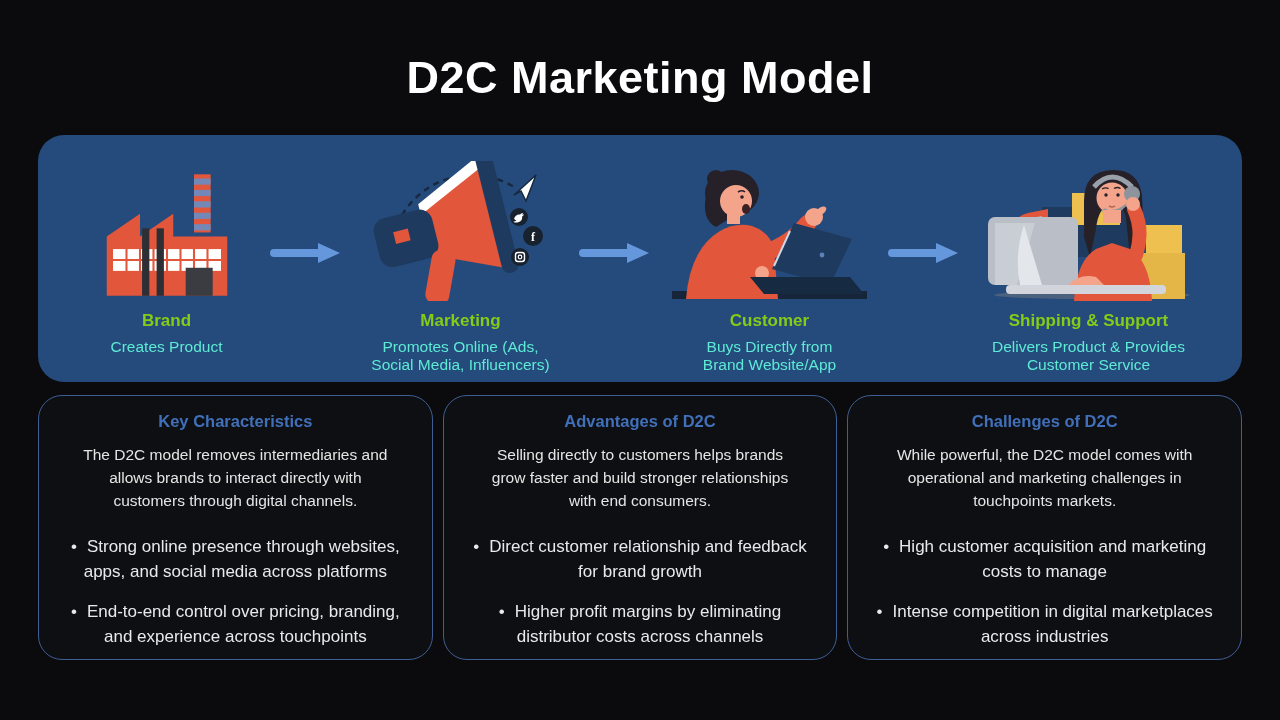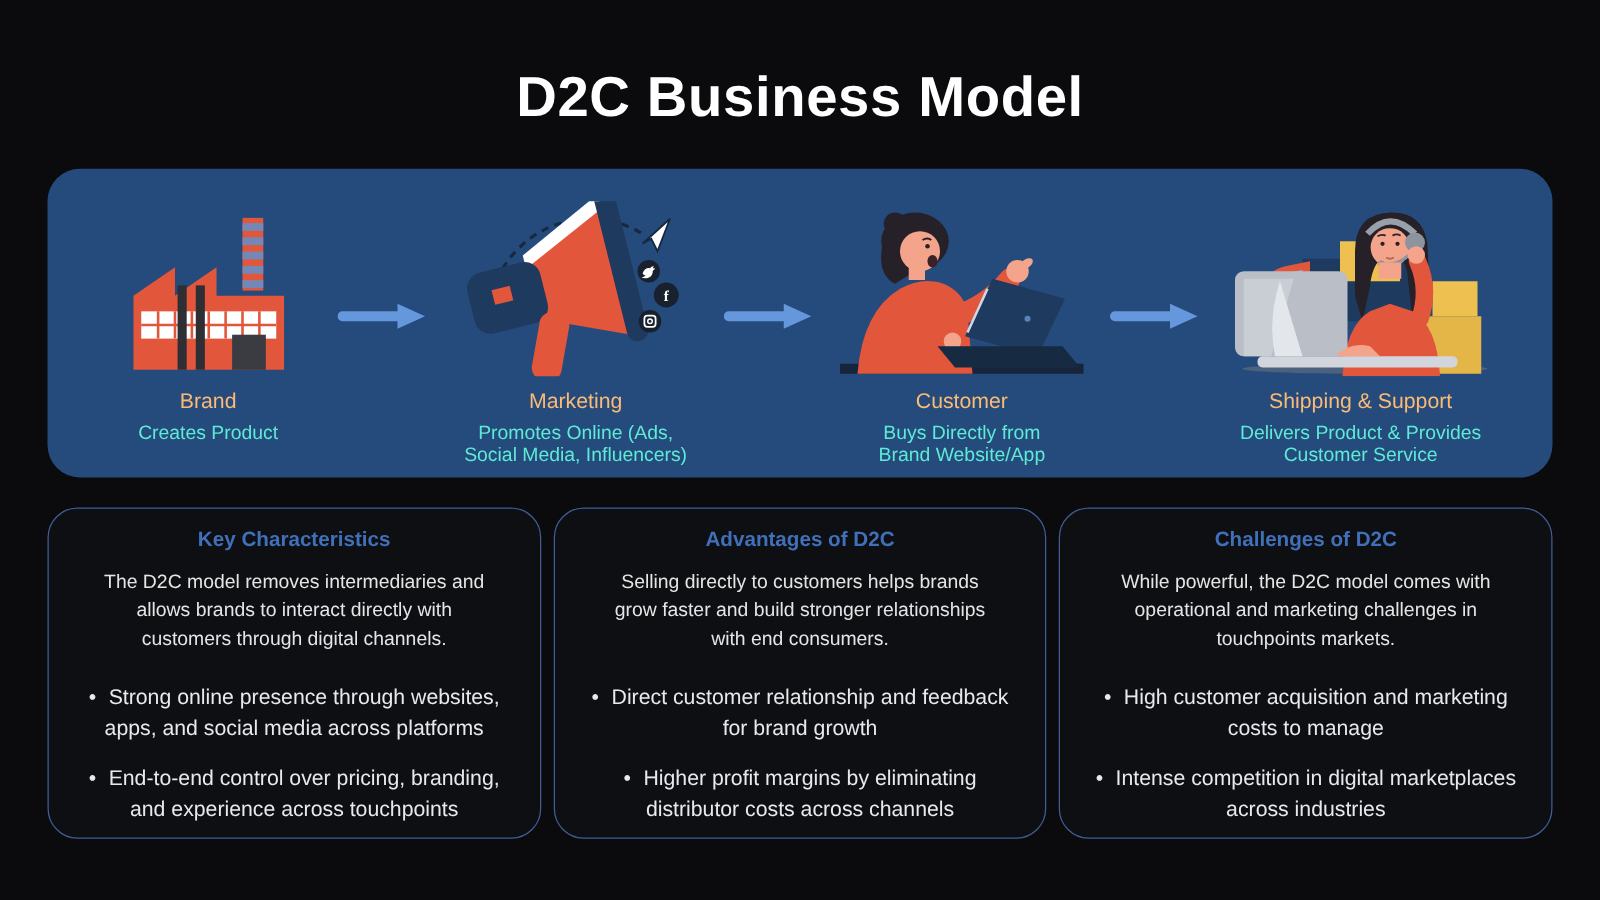--- a/index.html
+++ b/index.html
@@ -38,39 +38,39 @@
     text-align:center;
   }
   .step-illustration {
     height:148px;
     display:flex;
     align-items:flex-end;
     justify-content:center;
   }
   .step-title {
     font-size:17px;
-    font-weight:400;
+    font-weight:700;
     margin-top:10px;
-    color:#fdba74;
+    color:#84cc16;
   }
   .step-caption {
     font-size:15.5px;
     margin-top:7px;
     line-height:1.18;
     color:#5eead4;
     white-space:pre-line;
   }
   .flow-arrow {
     margin-top:88px;
     flex:0 0 72px;
   }
   
   .cards-row {
     position:absolute;
-    left:38px; top:406px;
+    left:38px; top:395px;
     width:1204px;
     display:flex;
     gap:10px;
   }
   .info-card {
     flex:1 1 0;
     height:265px;
     background:#0e0f12;
     border:1px solid #3e5e95;
     border-radius:24px;
@@ -95,21 +95,21 @@
     line-height:1.48;
     color:#e8e9eb;
     margin-bottom:15px;
   }
   .bullet-dot { display:inline; margin-right:10px; }
   .bullet-text { display:inline; white-space:pre-line; }
 </style>
 </head>
 <body>
 
-<h1 class="slide-title">D2C Business Model</h1>
+<h1 class="slide-title">D2C Marketing Model</h1>
 
 <div class="flow-banner">
 
   <div class="flow-step" style="width:205px">
     <div class="step-illustration">
       <svg width="150" height="135" viewBox="0 0 140 130">
         <rect x="96" y="8" width="16" height="56" fill="#E2563B"></rect>
         <rect x="96" y="12" width="16" height="6" fill="#7488b8"></rect>
         <rect x="96" y="23" width="16" height="6" fill="#7488b8"></rect>
         <rect x="96" y="34" width="16" height="6" fill="#7488b8"></rect>

